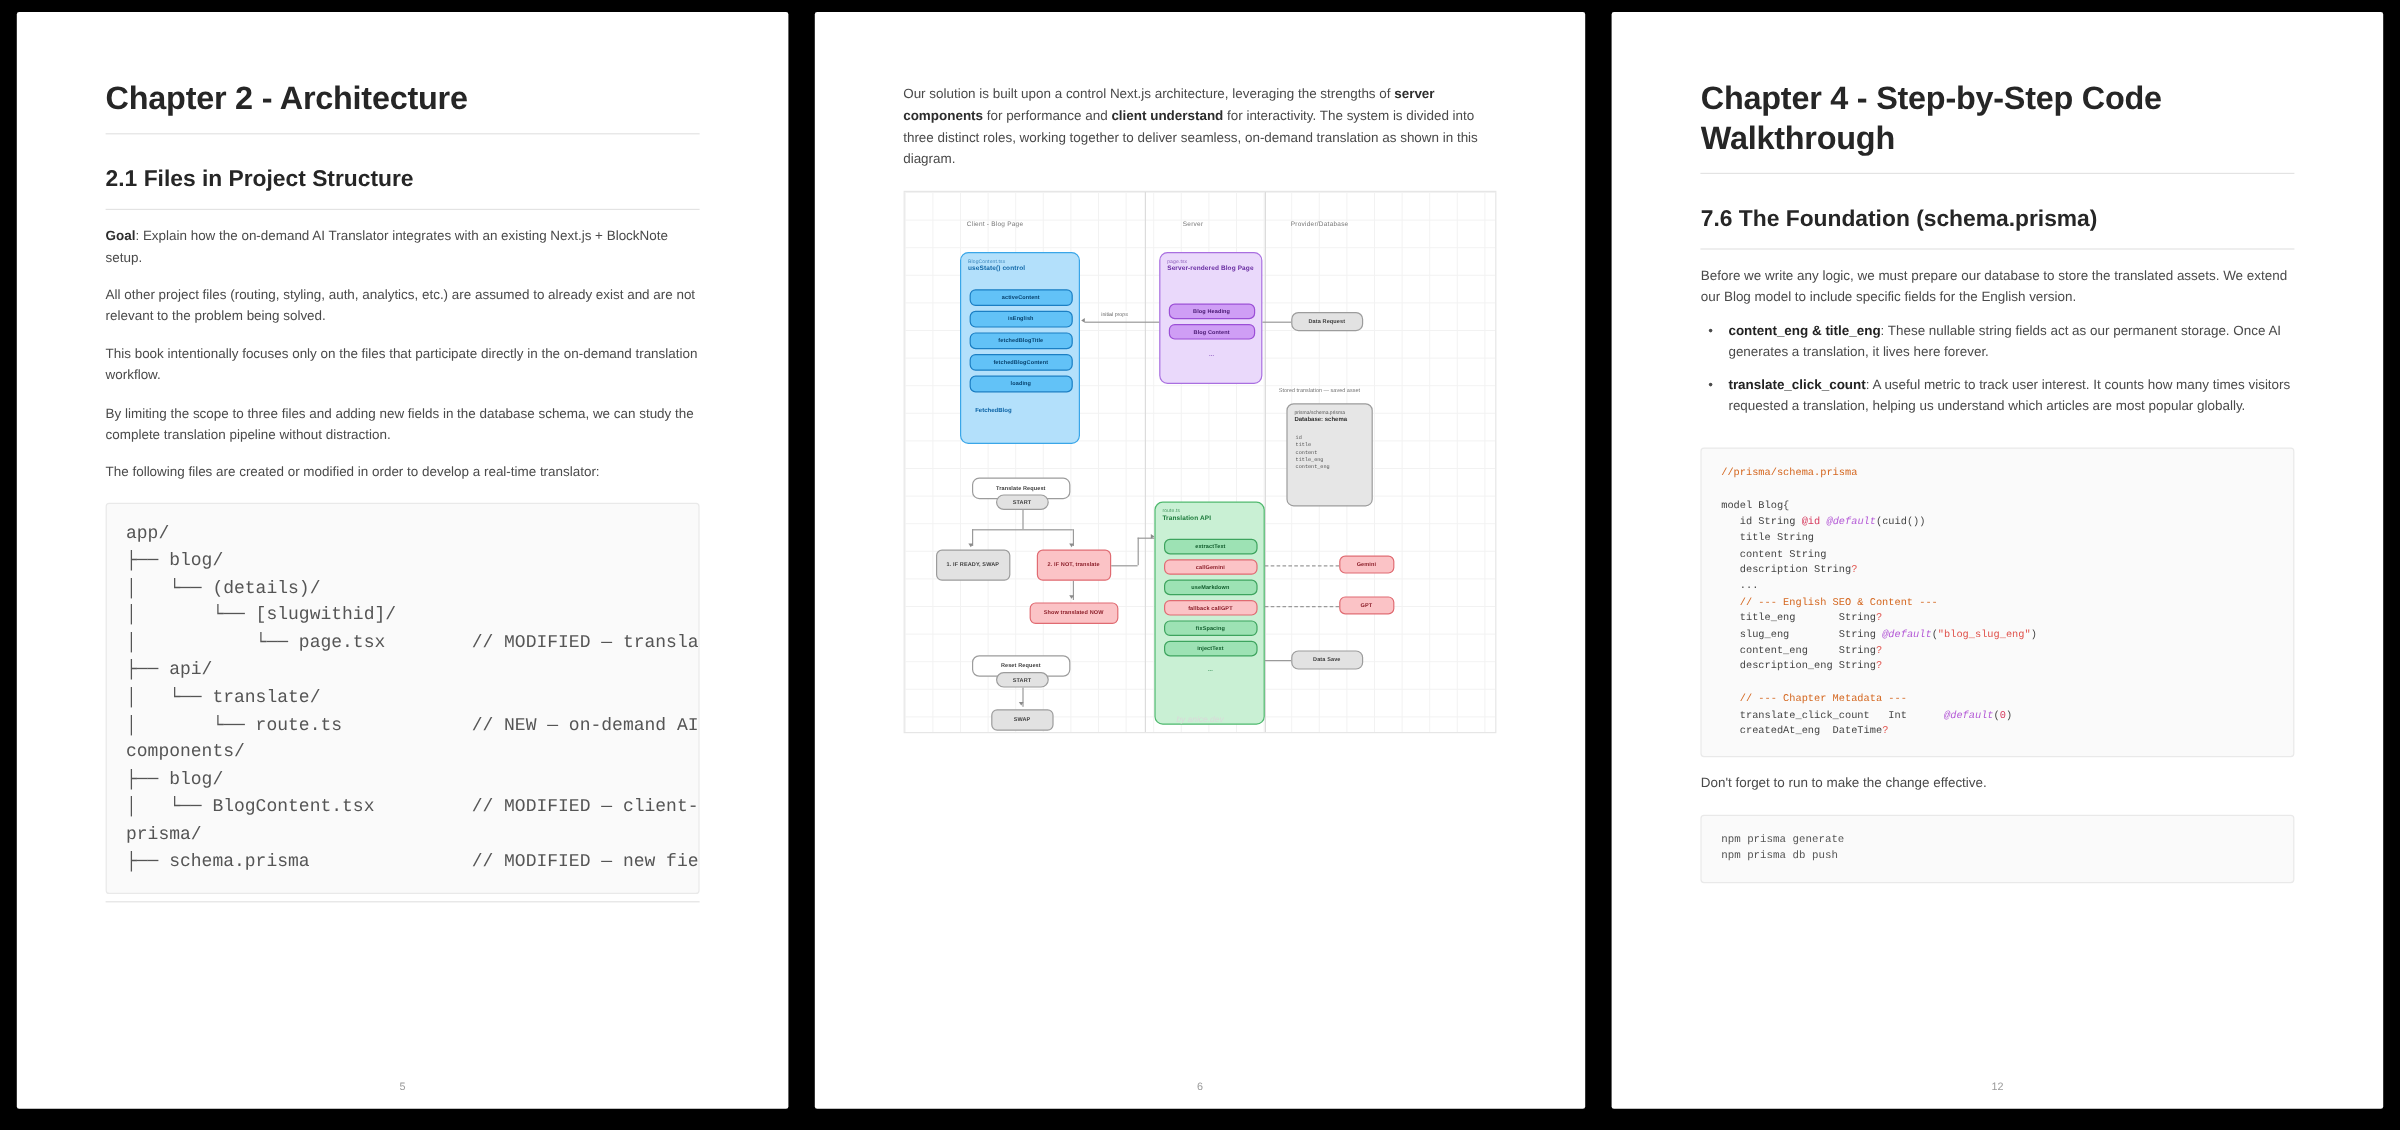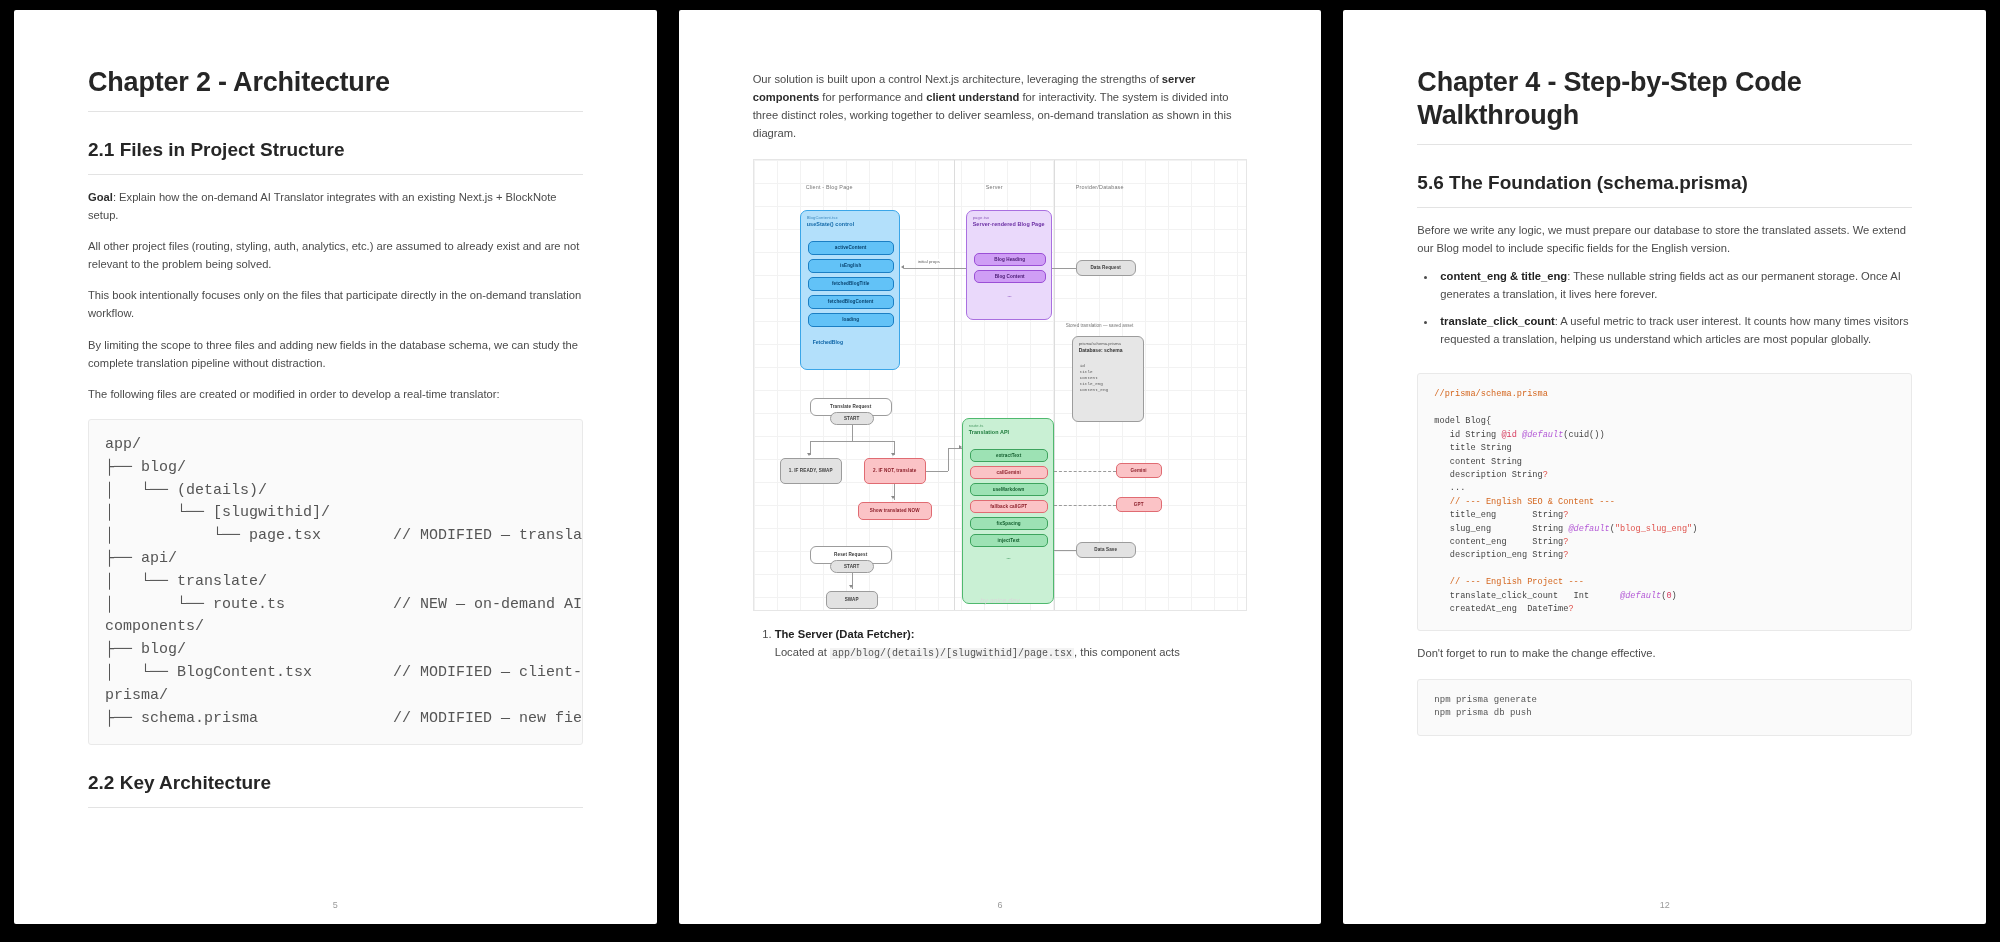--- a/index.html
+++ b/index.html
@@ -206,21 +206,20 @@
 │           └── page.tsx        // MODIFIED — translation trigger
 ├── api/
 │   └── translate/
 │       └── route.ts            // NEW — on-demand AI translation API
 components/
 ├── blog/
 │   └── BlogContent.tsx         // MODIFIED — client-side translation
 prisma/
 ├── schema.prisma               // MODIFIED — new fields</pre>
 
-    <h2 class="section">2.2  Key Architecture</h2>
     <hr class="rule">
 
     <div class="page-num">5</div>
   </div>
 
   <div class="page">
     <p class="body" style="margin-top:4px"><span>Our solution is built upon a control Next.js architecture, leveraging the strengths of </span><b>server components</b><span> for performance and </span><b>client understand</b><span> for interactivity. The system is divided into three distinct roles, working together to deliver seamless, on-demand translation as shown in this diagram.</span></p>
 
     <div class="diagram">
 
@@ -311,34 +310,29 @@
       <div class="node red-node" style="left:362px; top:303px; width:46px; height:15px;">Gemini</div>
       <div class="edge dash-h" style="left:300px; top:345px; width:62px;"></div>
       <div class="node red-node" style="left:362px; top:337px; width:46px; height:15px;">GPT</div>
 
       <div class="edge h" style="left:300px; top:390px; width:22px;"></div>
       <div class="node gray-node" style="left:322px; top:382px; width:60px; height:16px; border-radius:6px;">Data Save</div>
 
       <div class="watermark">by anice.dev</div>
     </div>
 
-    <ol class="numlist">
-      <li><b>The Server (Data Fetcher):</b><br>
-        <span>Located at <code class="inl">app/blog/(details)/[slugwithid]/page.tsx</code>, this component acts</span>
-      </li>
-    </ol>
 
     <div class="page-num">6</div>
   </div>
 
   <div class="page">
     <h1 class="chapter">Chapter 4 - Step-by-Step Code Walkthrough</h1>
     <hr class="rule">
 
-    <h2 class="section">5.6 The Foundation (schema.prisma)</h2>
+    <h2 class="section">7.6 The Foundation (schema.prisma)</h2>
     <hr class="rule">
 
     <p class="body">Before we write any logic, we must prepare our database to store the translated assets. We extend our Blog model to include specific fields for the English version.</p>
 
     <ul class="bullets">
       <li><b>content_eng &amp; title_eng</b><span>: These nullable string fields act as our permanent storage. Once AI generates a translation, it lives here forever.</span></li>
       <li><b>translate_click_count</b><span>: A useful metric to track user interest. It counts how many times visitors requested a translation, helping us understand which articles are most popular globally.</span></li>
     </ul>
 
     <pre class="code prisma"><span class="cmt">//prisma/schema.prisma</span>
@@ -348,21 +342,21 @@
    title String
    content String
    description String<span class="q">?</span>
    ...
 <span class="cmt">   // --- English SEO &amp; Content ---</span>
    title_eng       String<span class="q">?</span>
    slug_eng        String <span class="at">@default</span>(<span class="str">"blog_slug_eng"</span>)
    content_eng     String<span class="q">?</span>
    description_eng String<span class="q">?</span>
 
-<span class="cmt">   // --- English Project ---</span>
+<span class="cmt">   // --- Chapter Metadata ---</span>
    translate_click_count   Int      <span class="at">@default</span>(<span class="kw">0</span>)
    createdAt_eng  DateTime<span class="q">?</span></pre>
 
     <p class="body">Don't forget to run to make the change effective.</p>
 
     <pre class="code" style="font-size:9px">npm prisma generate
 npm prisma db push</pre>
 
     <div class="page-num">12</div>
   </div>

